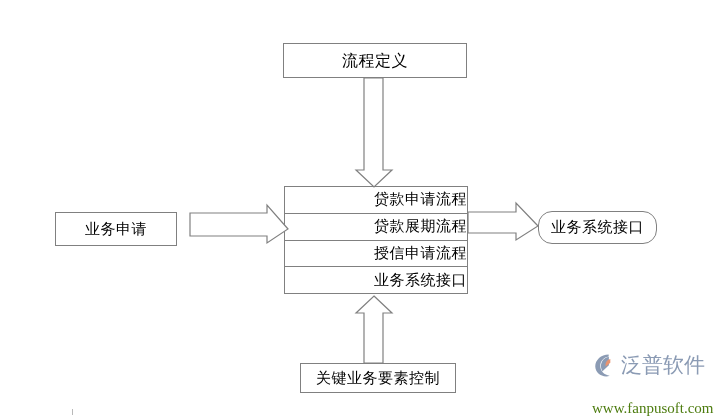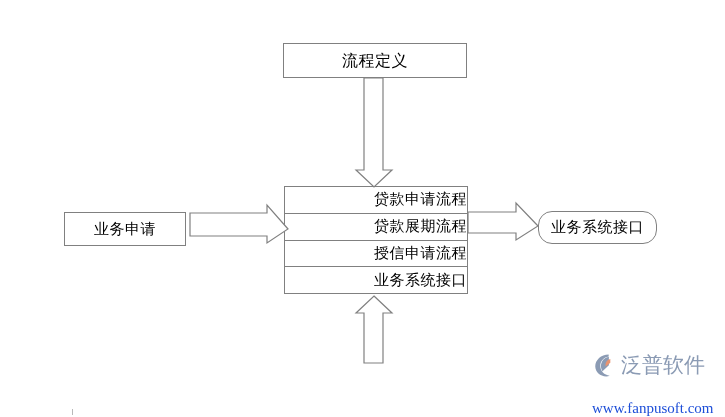--- a/index.html
+++ b/index.html
@@ -43,21 +43,21 @@
   #node-process-definition {
     left: 283px;
     top: 43px;
     width: 184px;
     height: 35px;
     font-size: 16px;
   }
 
   
   #node-business-application {
-    left: 64px;
+    left: 55px;
     top: 212px;
     width: 122px;
     height: 34px;
     font-size: 15px;
   }
 
   
   #node-business-system-interface {
     left: 538px;
     top: 211px;
@@ -149,21 +149,21 @@
     font-size: 21px;
     color: #8b9bb4;
     letter-spacing: 0px;
     line-height: 1;
     white-space: nowrap;
     font-family: "DejaVu Sans", "Liberation Sans", sans-serif;
   }
   #watermark-url {
     margin-top: 2px;
     font-size: 15px;
-    color: #1d4ed8;
+    color: #4d7c0f;
     letter-spacing: 0px;
     line-height: 1;
     white-space: nowrap;
     font-family: "Liberation Serif", "DejaVu Serif", serif;
   }
 
   
   #scan-artifact {
     position: absolute;
     left: 72px;
@@ -183,20 +183,23 @@
   </div>
 
   <div class="node" id="node-business-application">
     <span>业务申请</span>
   </div>
 
   <div class="node" id="node-business-system-interface">
     <span>业务系统接口</span>
   </div>
 
+  <div class="node" id="node-key-element-control">
+    <span>关键业务要素控制</span>
+  </div>
 
   <div id="process-stack">
     <div class="stack-row">
       <span>贷款申请流程</span>
     </div>
     <div class="stack-row">
       <span>贷款展期流程</span>
     </div>
     <div class="stack-row">
       <span>授信申请流程</span>

